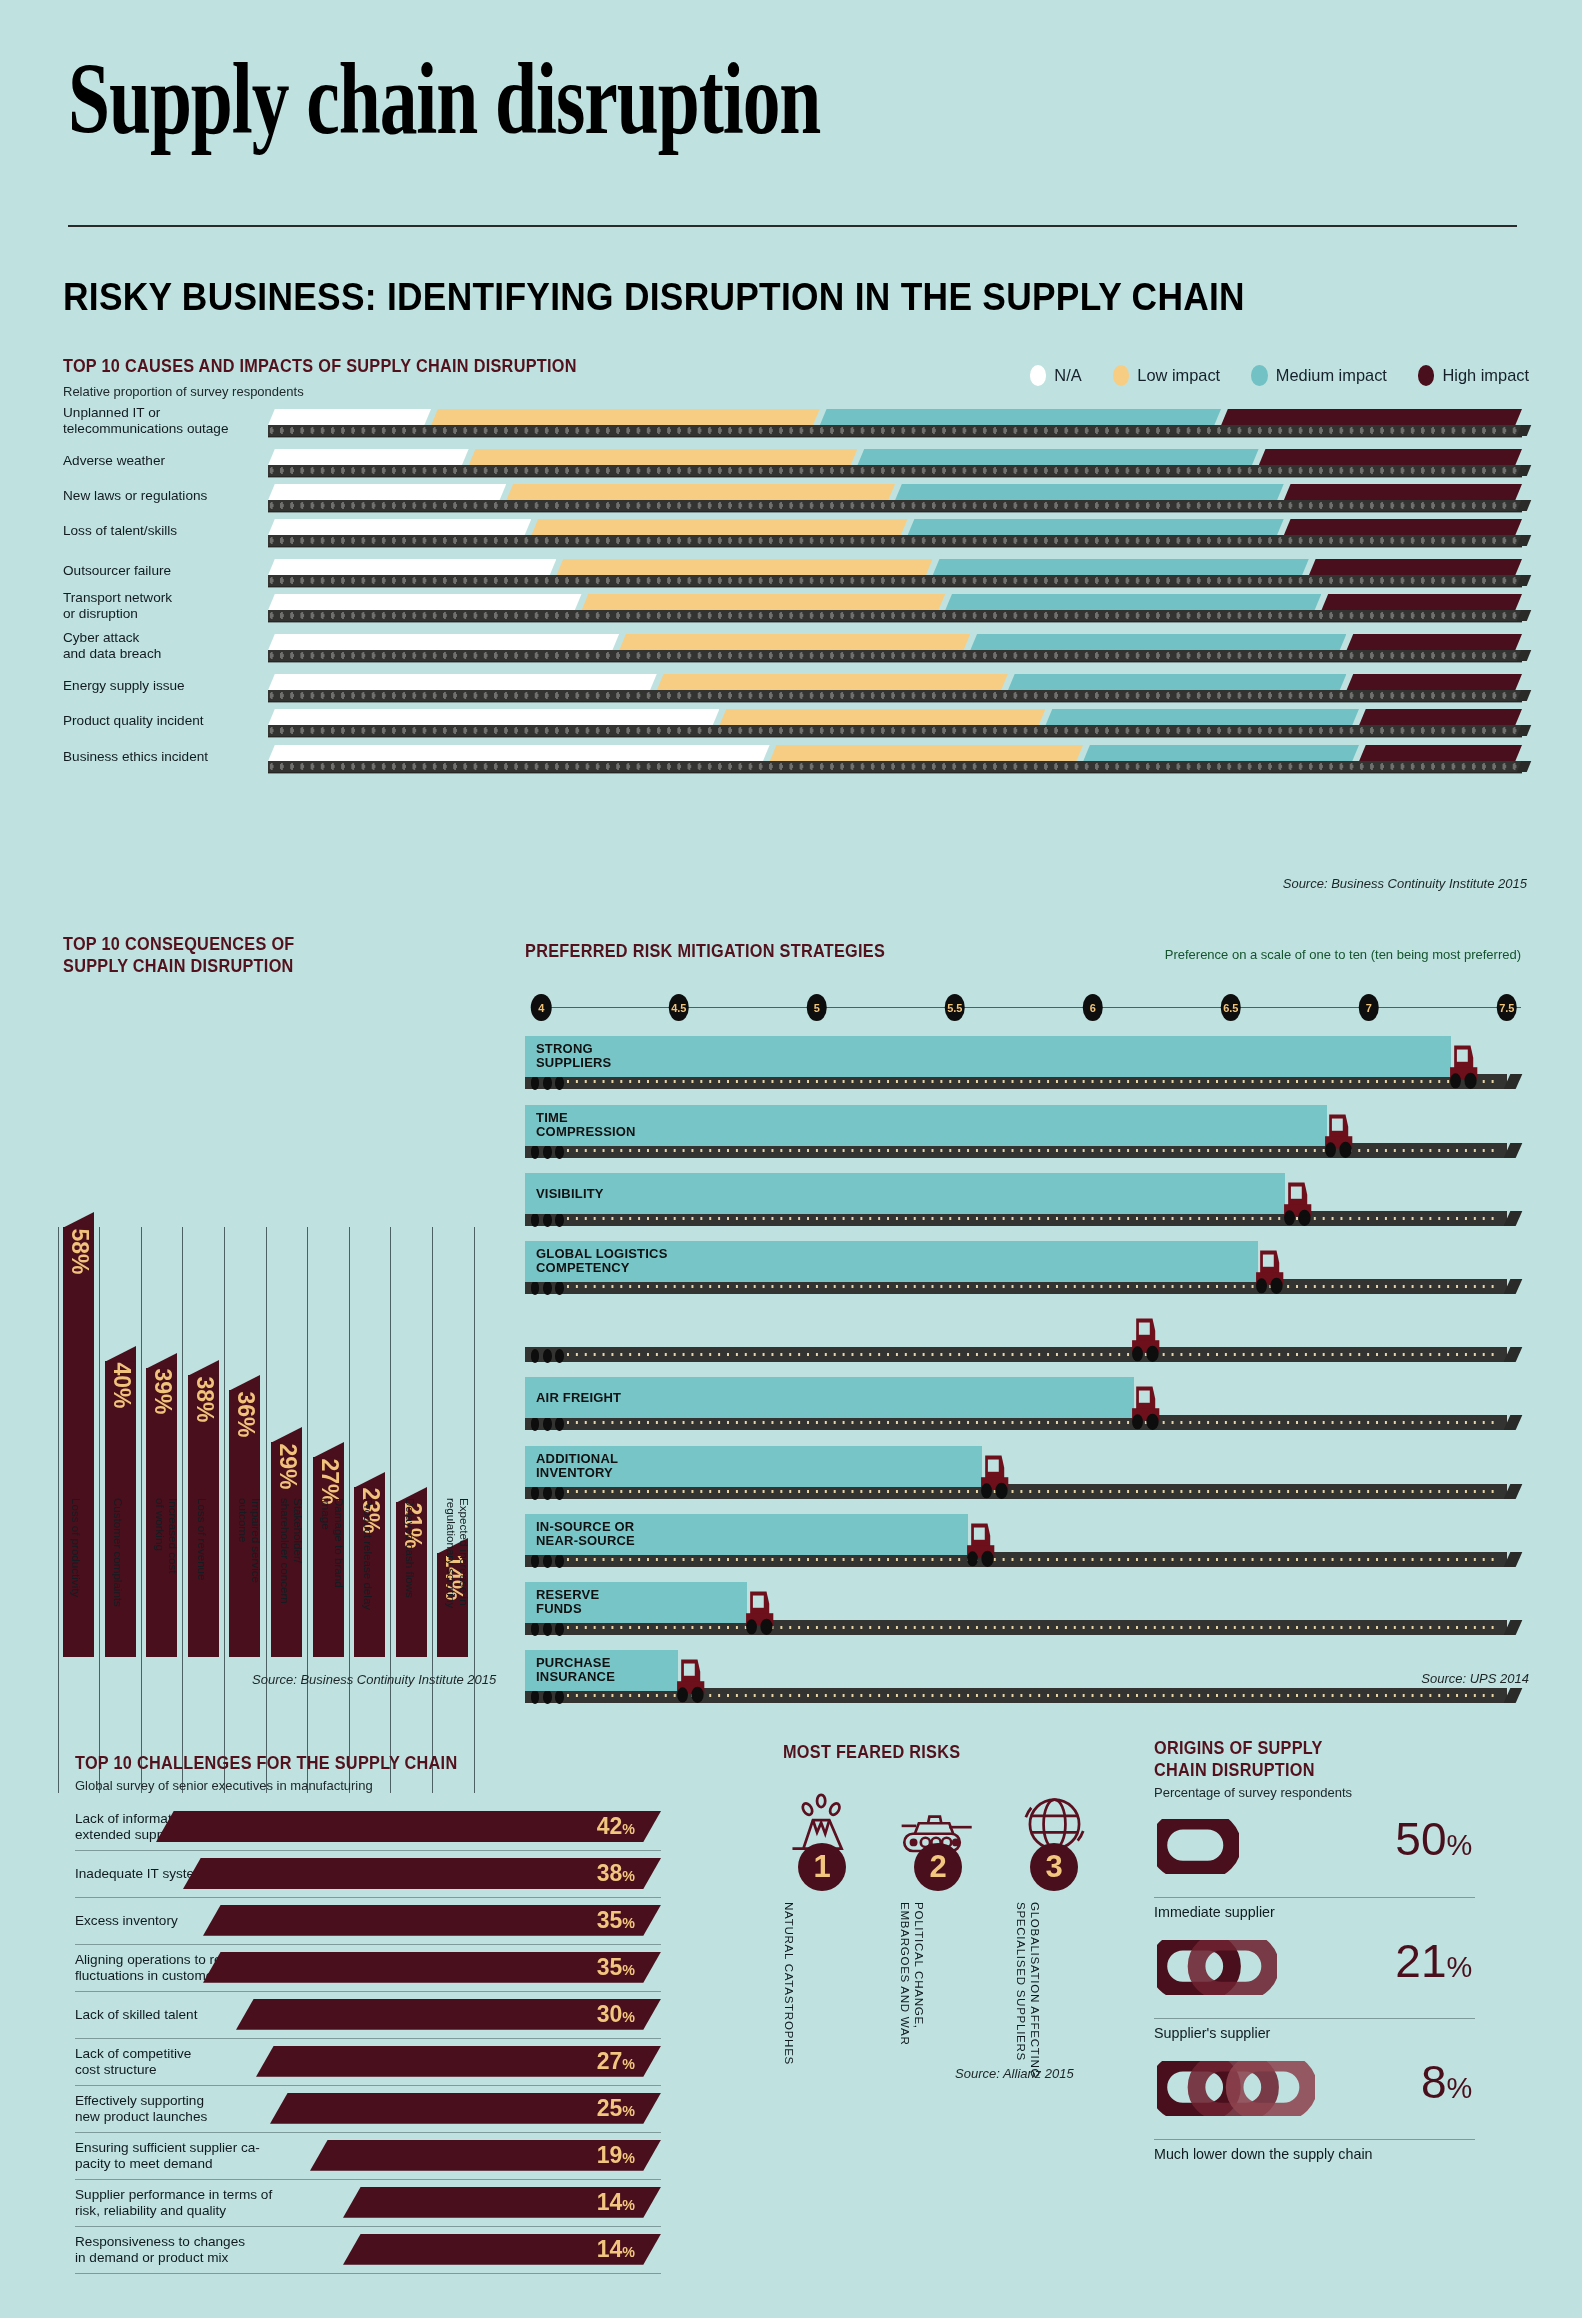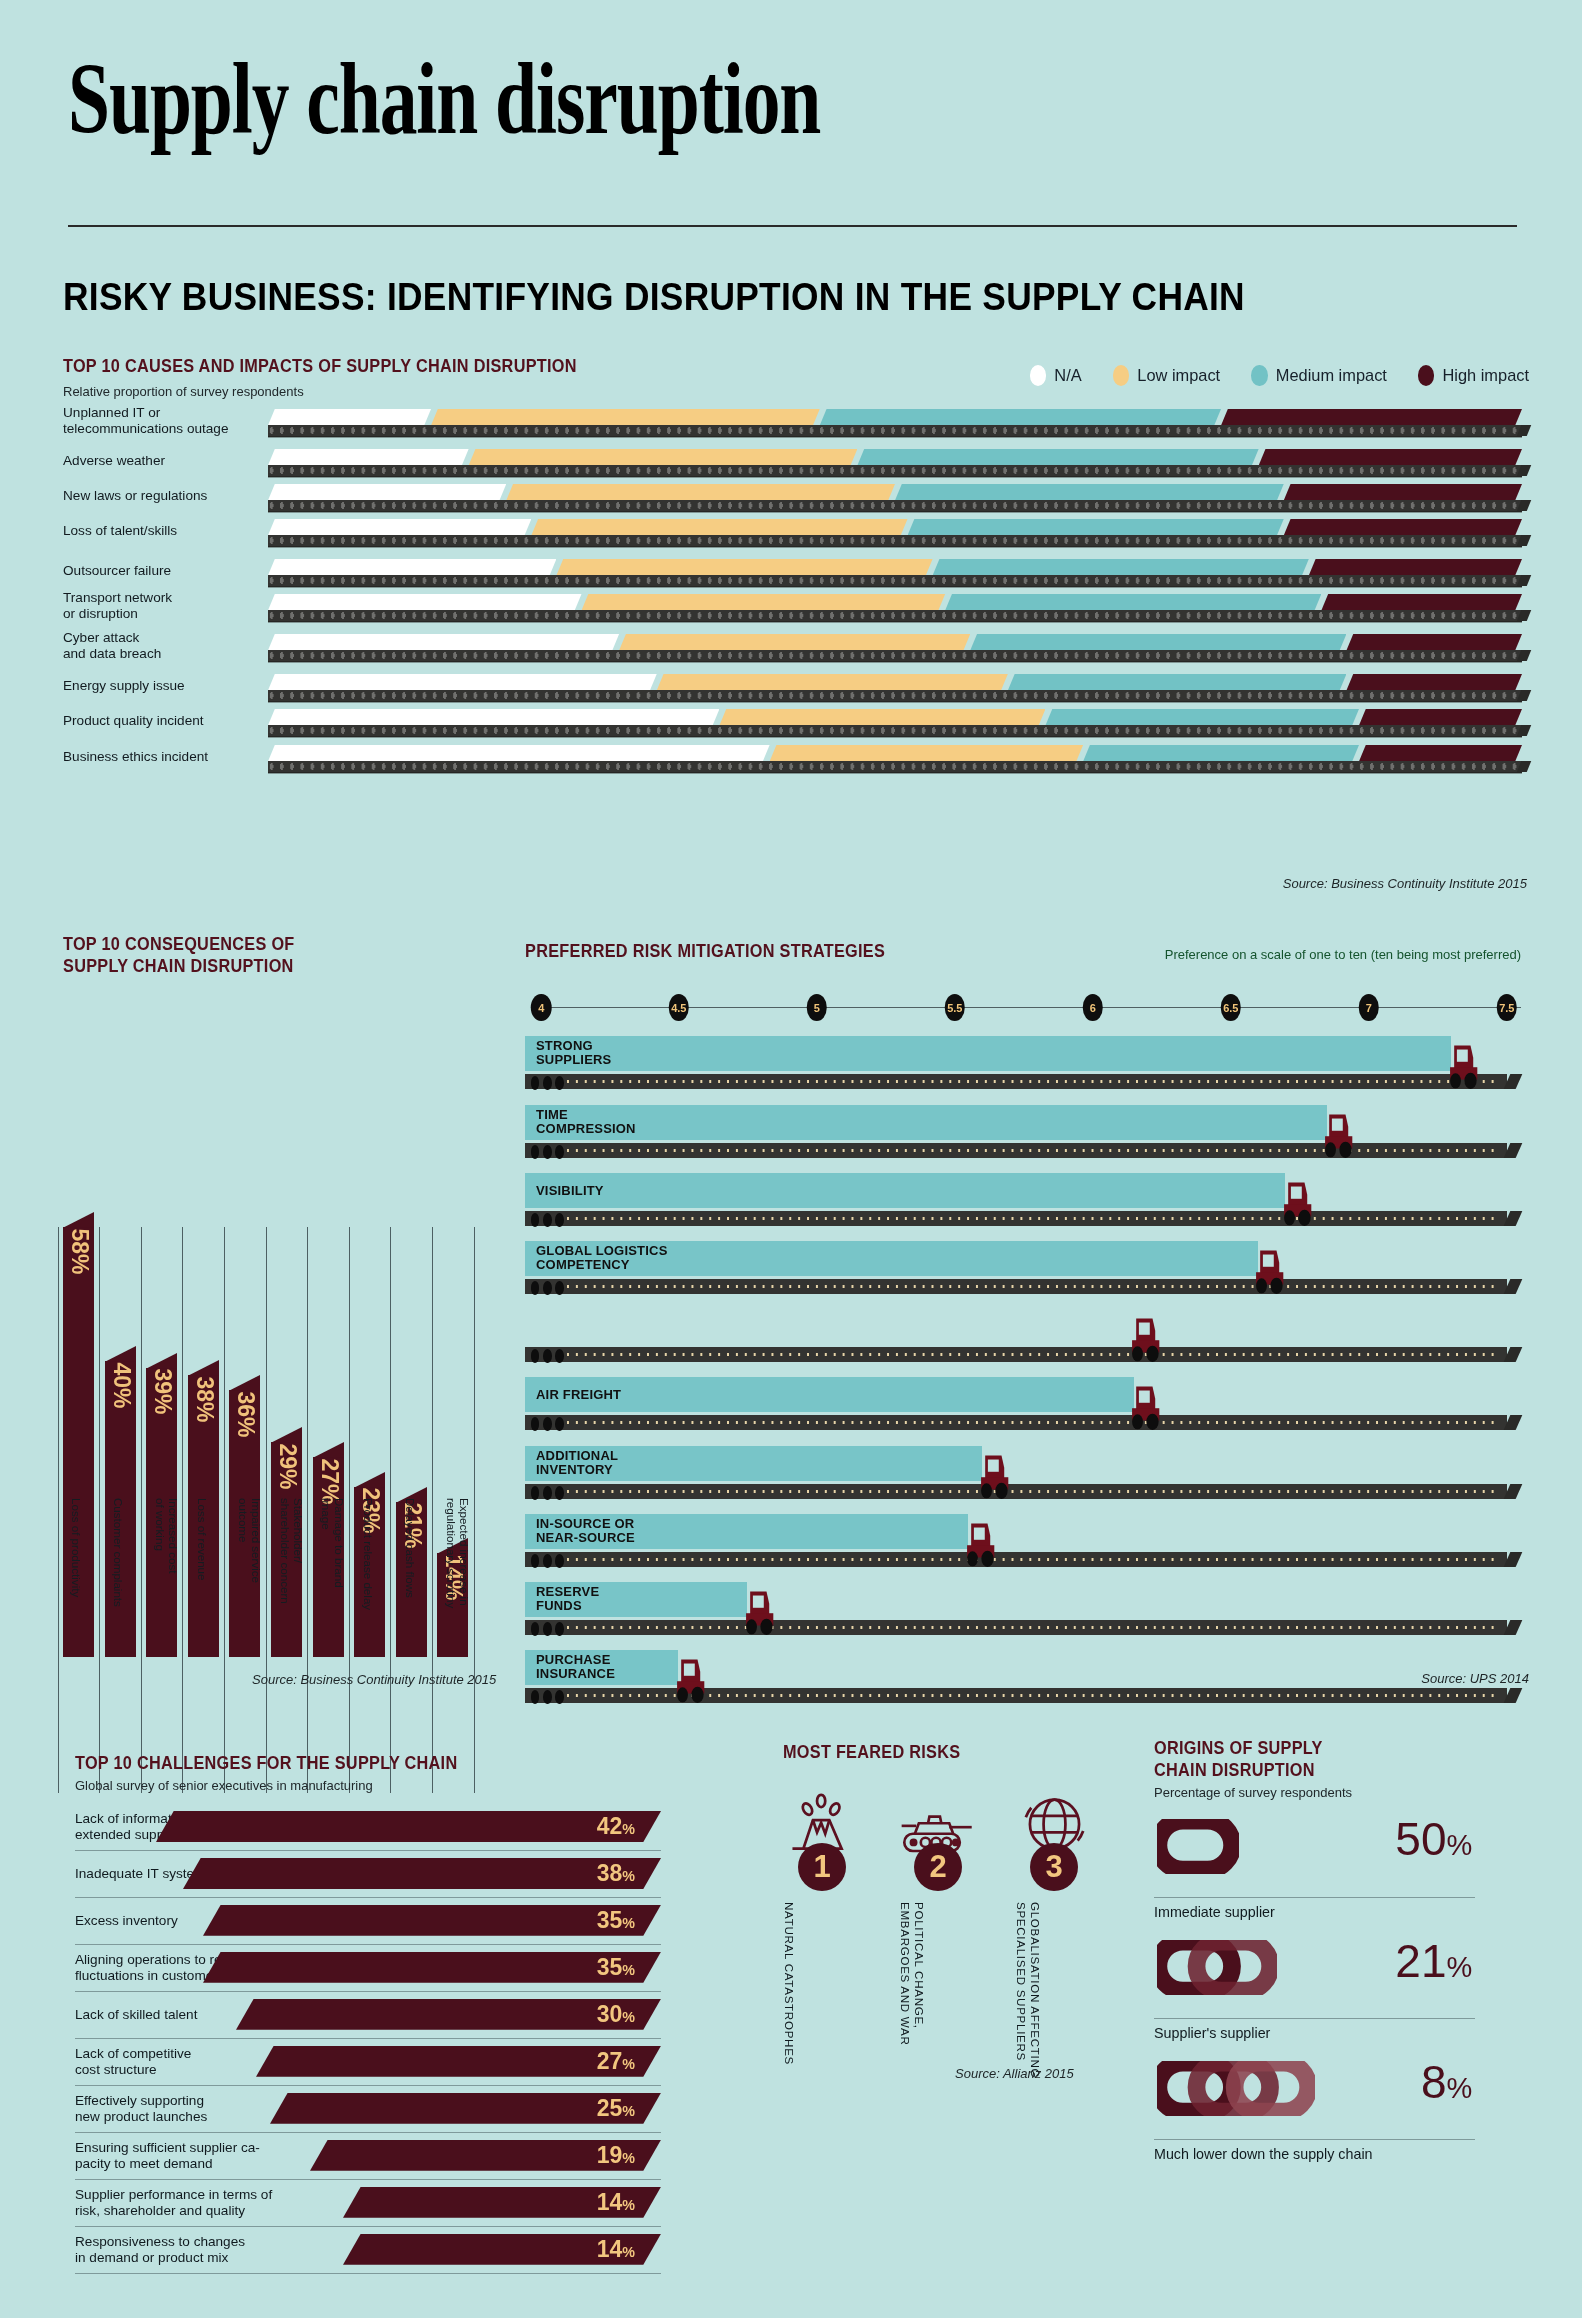--- a/index.html
+++ b/index.html
@@ -95,21 +95,21 @@
   .truck-row{position:absolute;left:0;width:996px;height:53px;}
   .road{position:absolute;left:0;top:38px;width:982px;height:15px;background:#333331;}
   .road:after{
     content:"";position:absolute;left:41px;right:6.8px;top:6.1px;height:2.7px;
     background-image:radial-gradient(circle 1.4px at 2px 1.4px,#e8d5a8 0 98%,transparent 100%);
     background-size:8.9px 2.7px;background-repeat:repeat-x;
   }
   .road-end{position:absolute;left:982px;top:38px;width:12.3px;height:15px;background:#2a2a28;transform:skewX(-24deg);}
   .road-dots{position:absolute;left:5.5px;top:40px;display:flex;gap:3.4px;}
   .road-dots i{width:8.9px;height:13.6px;border-radius:50%;background:#0d0d0d;display:block;}
-  .cargo{position:absolute;left:0;top:0;height:35px;background:#78c5c8;}
+  .cargo{position:absolute;left:0;top:0;height:41px;background:#78c5c8;}
   .cargo-txt{position:absolute;left:11px;top:50%;transform:translateY(-50%);
     font-size:13px;font-weight:700;line-height:1.15;color:#111;letter-spacing:0.2px;white-space:pre-line;}
   .cab{position:absolute;top:4.1px;width:41px;height:49px;}
 
   
   .chall{position:absolute;left:75px;top:1753px;width:586px;}
   .ch-row{position:relative;height:auto;border-bottom:1.4px solid #7f9a9b;padding:6.8px 0 8.2px;}
   .ch-row:first-of-type{border-top:none;}
   .ch-label{position:absolute;left:0;top:50%;transform:translateY(-50%);
     width:225px;font-size:13.6px;line-height:1.2;color:#101a1f;}
@@ -660,21 +660,21 @@
         <div class="ch-row">
           <div class="ch-label" style="white-space: pre-line;">Ensuring sufficient supplier ca-
 pacity to meet demand</div>
           <div class="ch-bar-wrap">
             <div class="ch-bar" style="width: 351px;"></div>
             <div class="ch-val"><span>19</span><small>%</small></div>
           </div>
         </div>
         <div class="ch-row">
           <div class="ch-label" style="white-space: pre-line;">Supplier performance in terms of
-risk, shareholder and quality</div>
+risk, reliability and quality</div>
           <div class="ch-bar-wrap">
             <div class="ch-bar" style="width: 318px;"></div>
             <div class="ch-val"><span>14</span><small>%</small></div>
           </div>
         </div>
         <div class="ch-row">
           <div class="ch-label" style="white-space: pre-line;">Responsiveness to changes
 in demand or product mix</div>
           <div class="ch-bar-wrap">
             <div class="ch-bar" style="width: 318px;"></div>

